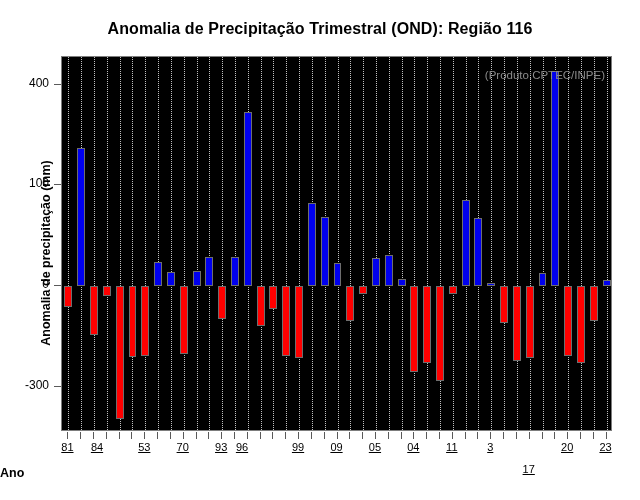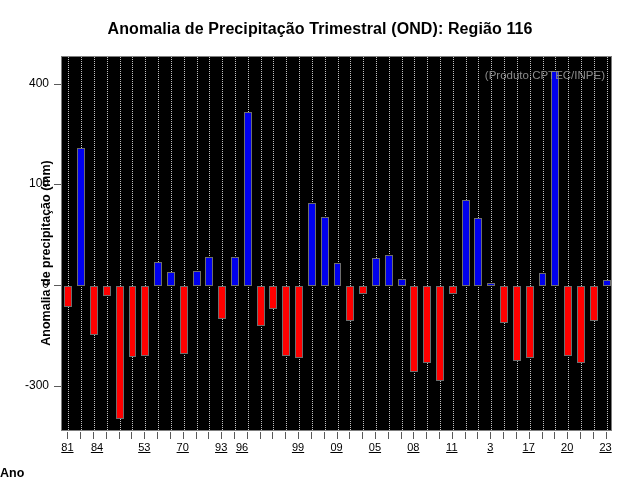--- a/index.html
+++ b/index.html
@@ -179,33 +179,33 @@
       <div class="xtick-mark" style="left: 323.686px;"></div>
       <div class="xtick-mark" style="left: 336.5px;"></div>
       <div class="xtick-label" style="left: 321.5px;">09</div>
       <div class="xtick-mark" style="left: 349.314px;"></div>
       <div class="xtick-mark" style="left: 362.128px;"></div>
       <div class="xtick-mark" style="left: 374.942px;"></div>
       <div class="xtick-label" style="left: 359.942px;">05</div>
       <div class="xtick-mark" style="left: 387.756px;"></div>
       <div class="xtick-mark" style="left: 400.57px;"></div>
       <div class="xtick-mark" style="left: 413.384px;"></div>
-      <div class="xtick-label" style="left: 398.384px;">08</div>
+      <div class="xtick-label" style="left: 398.384px;">04</div>
       <div class="xtick-mark" style="left: 426.198px;"></div>
       <div class="xtick-mark" style="left: 439.012px;"></div>
       <div class="xtick-mark" style="left: 451.826px;"></div>
       <div class="xtick-label" style="left: 436.826px;">11</div>
       <div class="xtick-mark" style="left: 464.64px;"></div>
       <div class="xtick-mark" style="left: 477.453px;"></div>
       <div class="xtick-mark" style="left: 490.267px;"></div>
       <div class="xtick-label" style="left: 475.267px;">3</div>
       <div class="xtick-mark" style="left: 503.081px;"></div>
       <div class="xtick-mark" style="left: 515.895px;"></div>
       <div class="xtick-mark" style="left: 528.709px;"></div>
-      <div class="xtick-label" style="left: 513.709px;">17</div>
+      <div class="xtick-label" style="left: 513.709px; margin-top: 22px;">17</div>
       <div class="xtick-mark" style="left: 541.523px;"></div>
       <div class="xtick-mark" style="left: 554.337px;"></div>
       <div class="xtick-mark" style="left: 567.151px;"></div>
       <div class="xtick-label" style="left: 552.151px;">20</div>
       <div class="xtick-mark" style="left: 579.965px;"></div>
       <div class="xtick-mark" style="left: 592.779px;"></div>
       <div class="xtick-mark" style="left: 605.593px;"></div>
       <div class="xtick-label" style="left: 590.593px;">23</div>
     </div>
 

